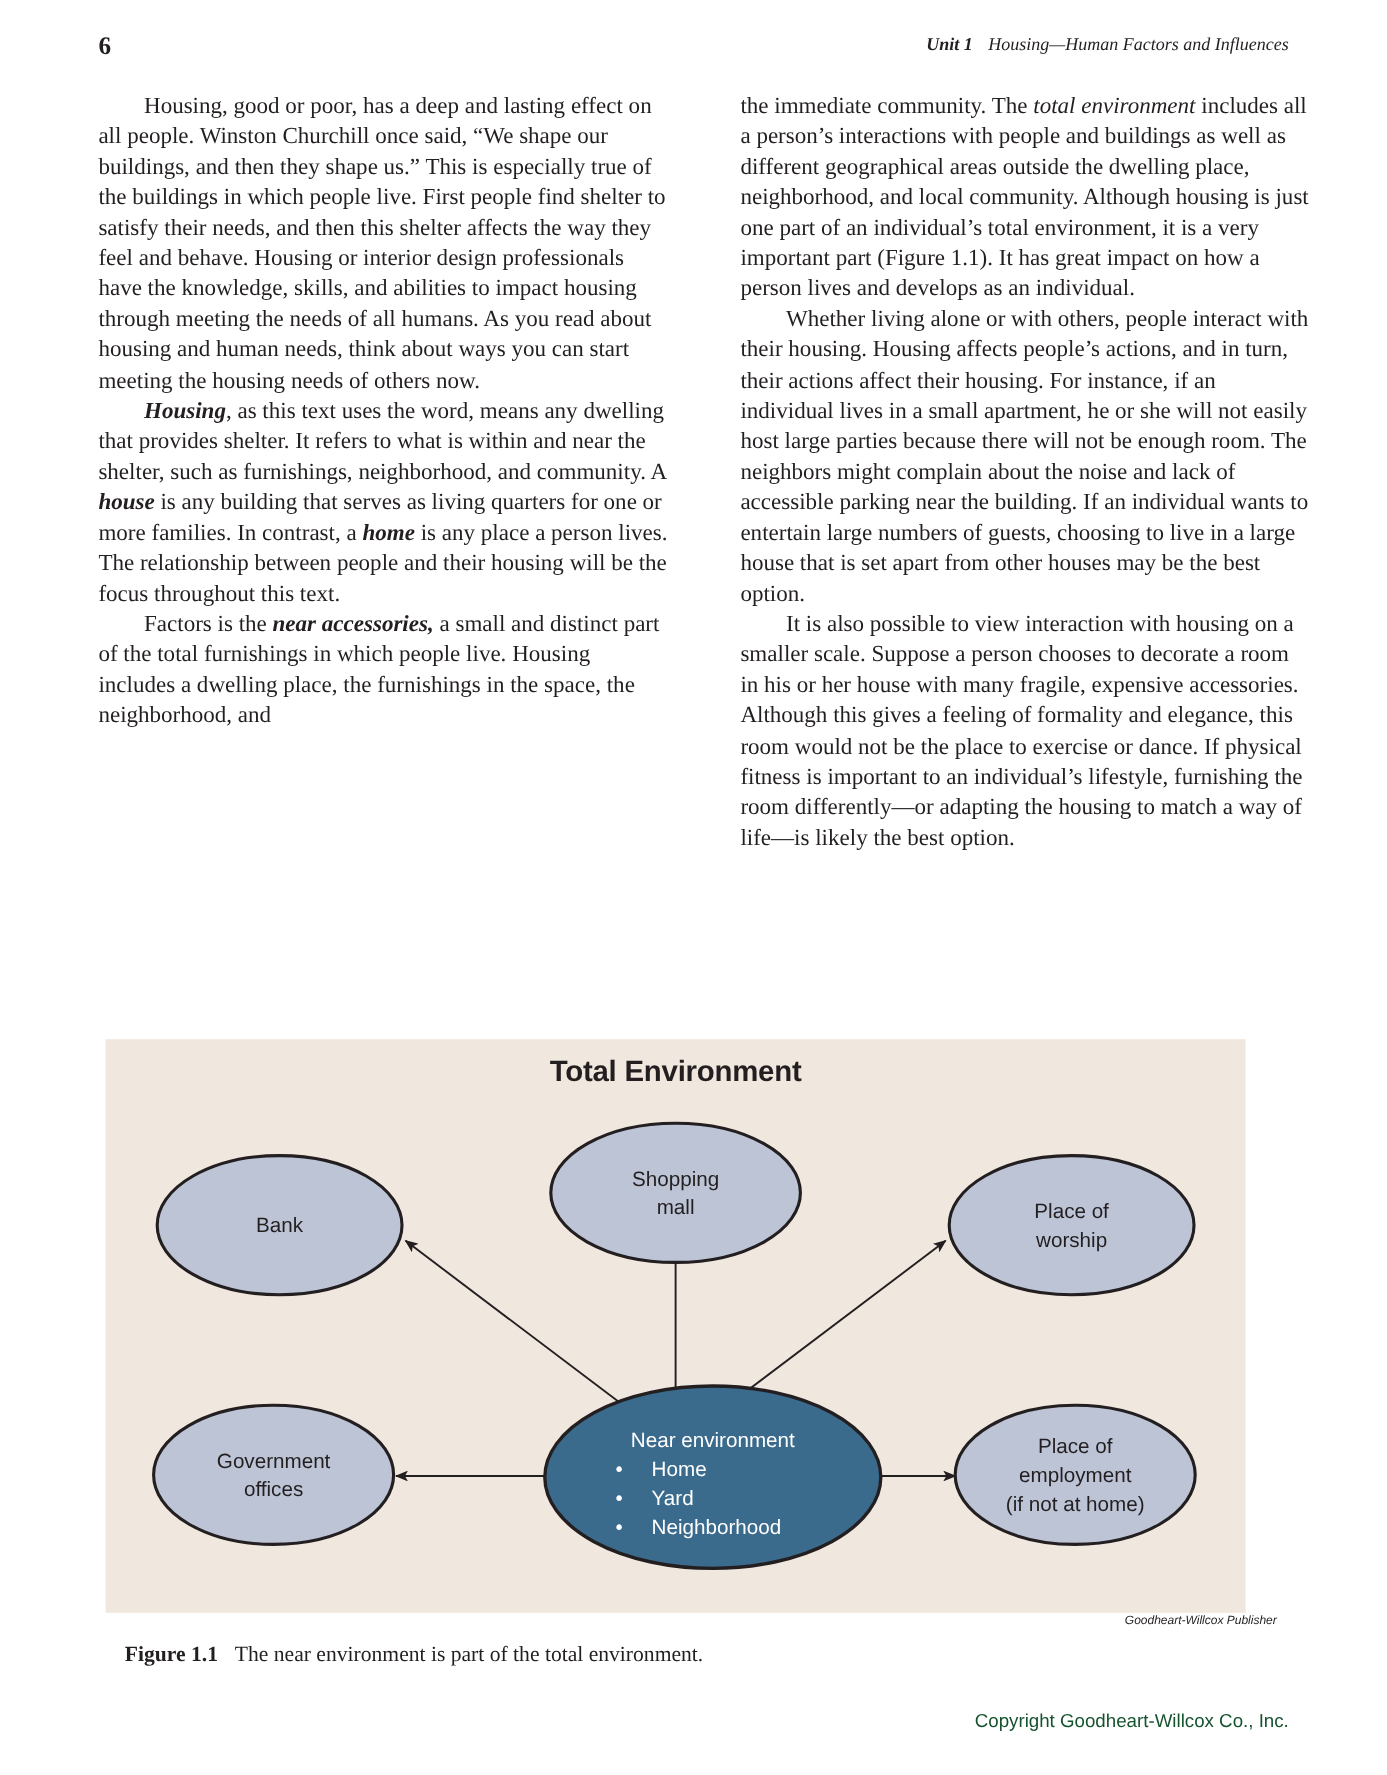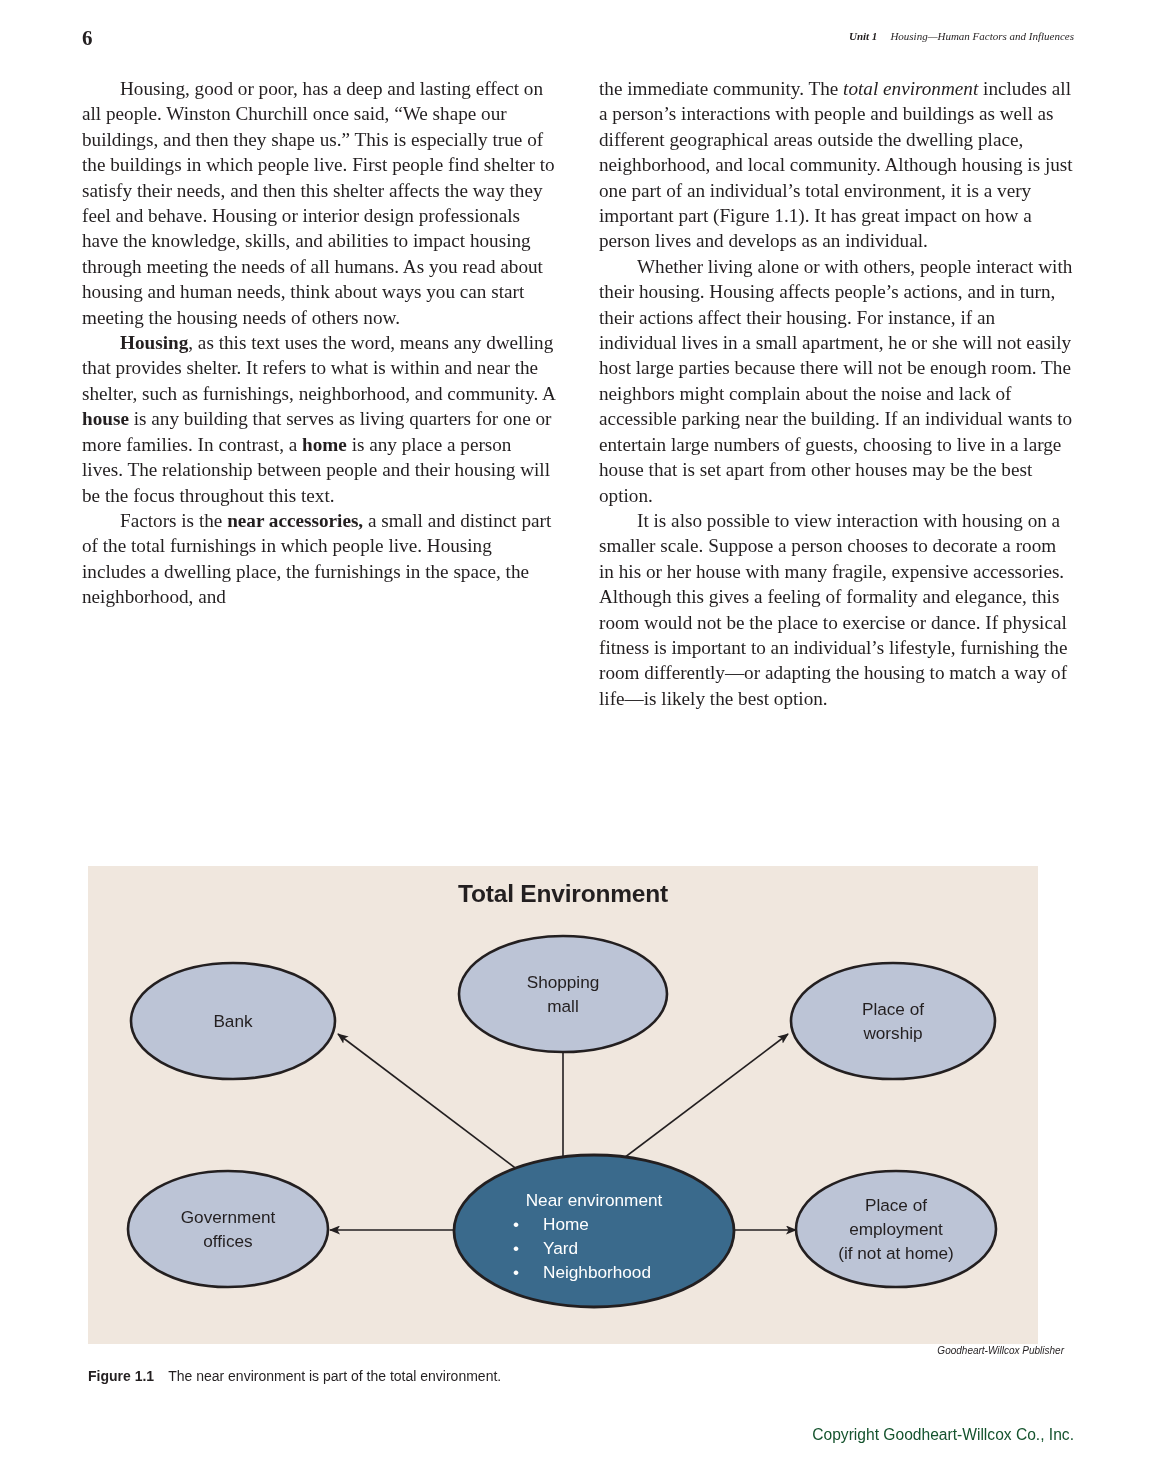--- a/index.html
+++ b/index.html
@@ -37,40 +37,40 @@
     font-weight: bold;
     font-size: 21px;
     color: #231f20;
     letter-spacing: 0.2px;
   }
   .runhead-right {
     position: absolute;
     right: 0;
     top: 4px;
     font-family: "Liberation Serif", serif;
-    font-size: 11px;
+    font-size: 15px;
     font-style: italic;
     color: #231f20;
     white-space: nowrap;
   }
   .runhead-right .unit {
     font-weight: bold;
     font-style: italic;
     margin-right: 13px;
   }
 
   
   .columns {
     position: absolute;
     top: 76px;
     left: 82px;
     width: 992px;
     height: 740px;
     display: flex;
-    gap: 42px;
+    gap: 60px;
   }
   .col {
     width: 475px;
     flex: 0 0 475px;
   }
   p.body {
     margin: 0;
     font-family: "Liberation Serif", serif;
     font-size: 19.2px;
     line-height: 25.4px;
@@ -86,20 +86,21 @@
     margin: 36px 0 6px 0;
     font-family: "Liberation Serif", serif;
     font-weight: bold;
     font-size: 35px;
     line-height: 40px;
     color: #10697a;
     letter-spacing: -0.3px;
   }
   b.term {
     font-weight: bold;
+    font-style: italic;
   }
   i.term {
     font-style: italic;
   }
 
   
   .figure-wrap {
     position: absolute;
     left: 88px;
     top: 866px;
@@ -143,23 +144,23 @@
     top: 1345px;
     right: 92px;
     font-family: "Liberation Sans", sans-serif;
     font-style: italic;
     font-size: 10px;
     color: #231f20;
   }
   .caption {
     position: absolute;
     top: 1368px;
-    left: 88px;
-    font-family: Liberation Sans, sans-serif;
-    font-size: 14px;
+    left: 104px;
+    font-family: Liberation Serif, serif;
+    font-size: 18px;
     color: #231f20;
   }
   .caption .figno {
     font-weight: bold;
     margin-right: 14px;
   }
   .footer-copy {
     position: absolute;
     top: 1426px;
     right: 82px;

